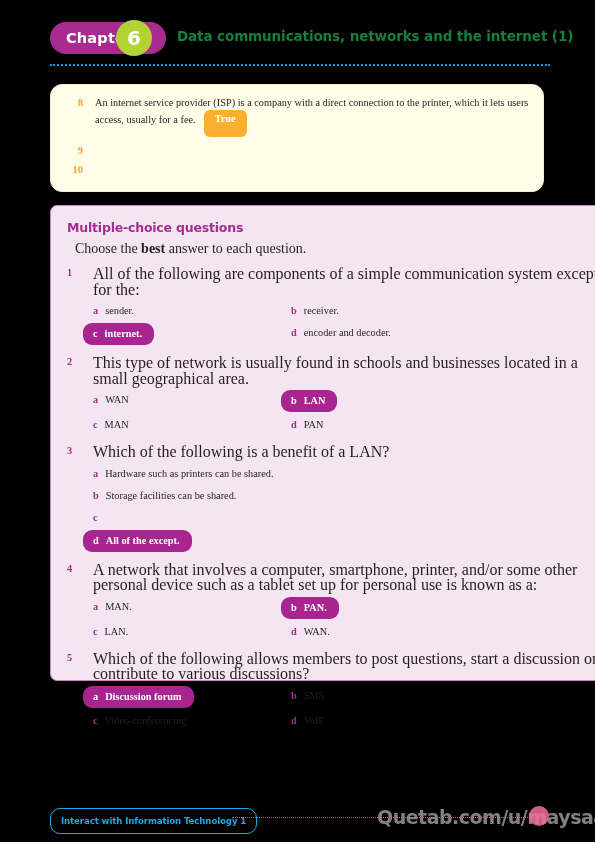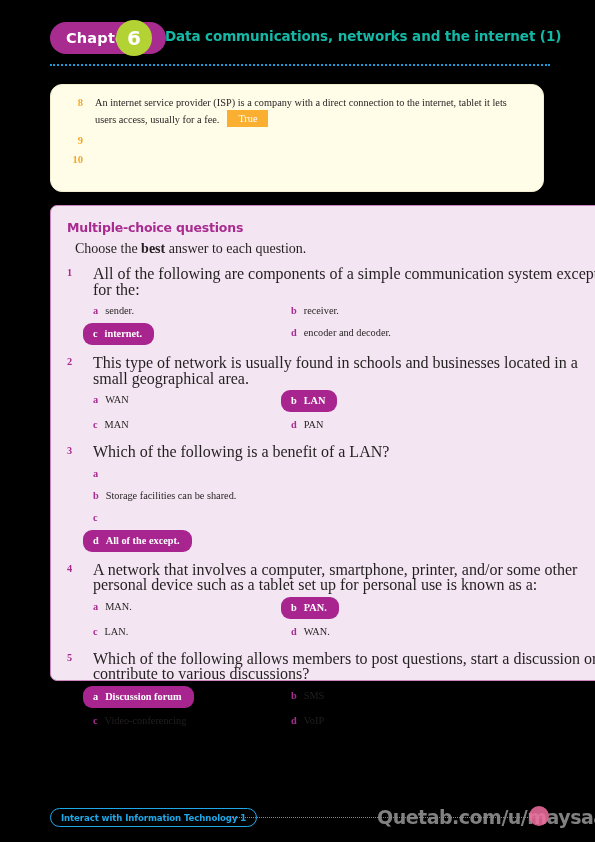--- a/index.html
+++ b/index.html
@@ -65,23 +65,23 @@
   }
   .chapter-num {
     color: #FFFFFF;
     font-family: "DejaVu Sans", sans-serif;
     font-size: 20px;
     font-weight: bold;
     line-height: 1;
   }
   .chapter-title {
     position: absolute;
-    left: 115px;
+    left: 127px;
     top: 6px;
-    color: #14b8a6;
+    color: #15803d;
     font-family: "DejaVu Sans", sans-serif;
     font-size: 13.5px;
     font-weight: bold;
     white-space: nowrap;
     letter-spacing: -0.1px;
   }
   .header-rule {
     position: absolute;
     left: 50px;
     top: 64px;
@@ -122,24 +122,24 @@
     margin-left: 12px;
     font-size: 10.3px;
     line-height: 15px;
     color: #231F20;
   }
   .tf-body .txt { }
   .pill-orange {
     display: inline-block;
     background: #FBAF30;
     color: #FFFFFF;
-    font-weight: normal;
+    font-weight: bold;
     font-size: 10.3px;
-    border-radius: 0;
-    padding: 2px 11px 2px 11px;
+    border-radius: 6px;
+    padding: 2px 11px 12px 11px;
     line-height: 13px;
     margin-left: 8px;
     vertical-align: 1px;
     white-space: nowrap;
   }
   .pill-orange.block {
     margin-left: 0;
     margin-top: 3px;
   }
 
@@ -235,21 +235,21 @@
   }
   .opt.correct .ltr {
     color: #FFFFFF;
   }
 
   
   .footer-pill {
     position: absolute;
     left: 50px;
     top: 808px;
-    height: 19px;
+    height: 26px;
     padding: 0 10px;
     border: 1.6px solid #1FA8E8;
     border-radius: 10px;
     background: #000000;
     display: flex;
     align-items: center;
     box-sizing: border-box;
   }
   .footer-pill span {
     color: #1FA8E8;
@@ -305,21 +305,21 @@
     </div>
     <div class="chapter-title">Data communications, networks and the internet (1)</div>
   </div>
   <div class="header-rule"></div>
 
   <div class="panel-cream">
 
     <div class="tf-item">
       <div class="tf-num">8</div>
       <div class="tf-body">
-        <span class="txt">An internet service provider (ISP) is a company with a direct connection to the internet, tablet it lets users access, usually for a fee.</span><span class="pill-orange">True</span>
+        <span class="txt">An internet service provider (ISP) is a company with a direct connection to the printer, which it lets users access, usually for a fee.</span><span class="pill-orange">True</span>
       </div>
     </div>
 
     <div class="tf-item">
       <div class="tf-num">9</div>
     </div>
 
     <div class="tf-item">
       <div class="tf-num">10</div>
     </div>
@@ -403,20 +403,21 @@
 
     <div class="q">
       <div class="q-num">3</div>
       <div class="q-text">Which of the following is a benefit of a LAN?</div>
     </div>
     <div class="opts">
       <div class="opt-row">
         <div class="opt-col wide">
           <div class="opt">
               <span class="ltr">a</span>
+              <span>Hardware such as printers can be shared.</span>
             </div>
         </div>
       </div>
       <div class="opt-row">
         <div class="opt-col wide">
           <div class="opt">
               <span class="ltr">b</span>
               <span>Storage facilities can be shared.</span>
             </div>
         </div>

